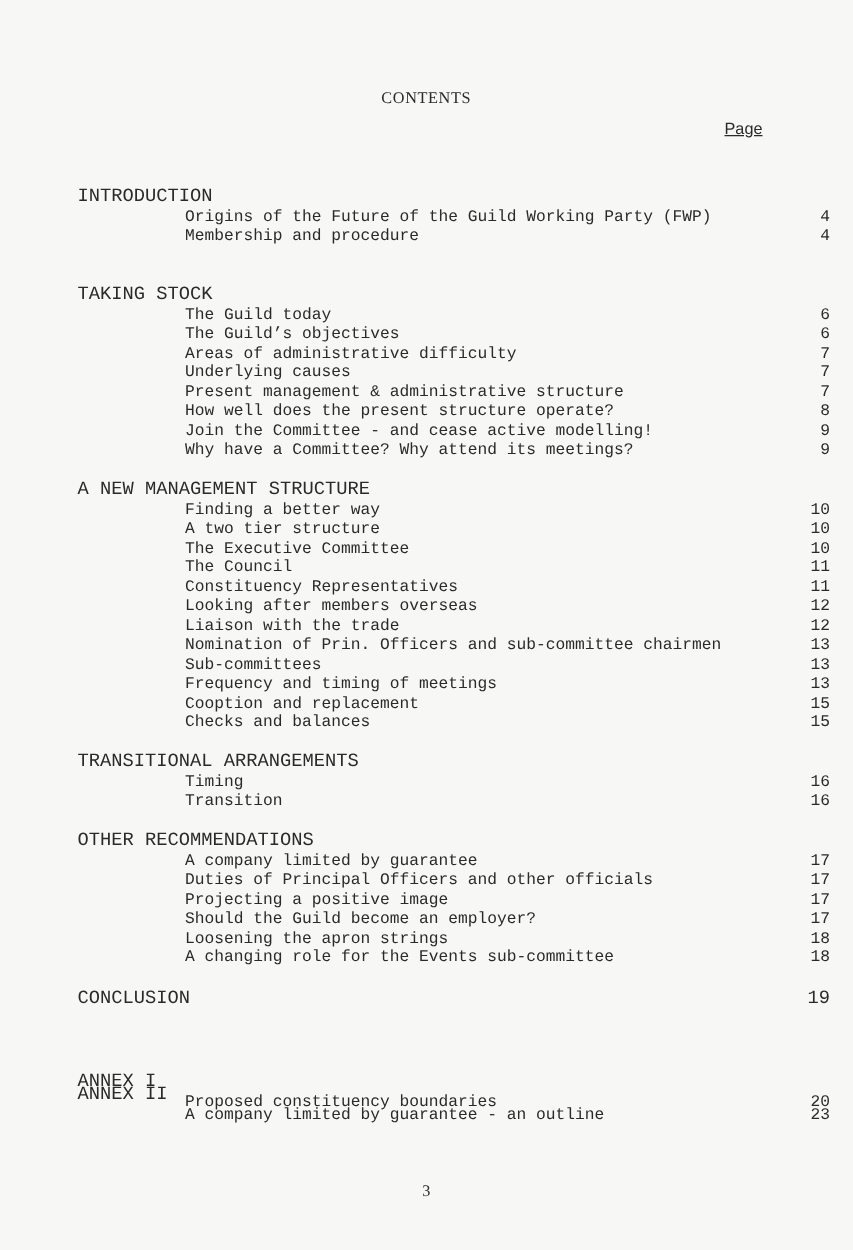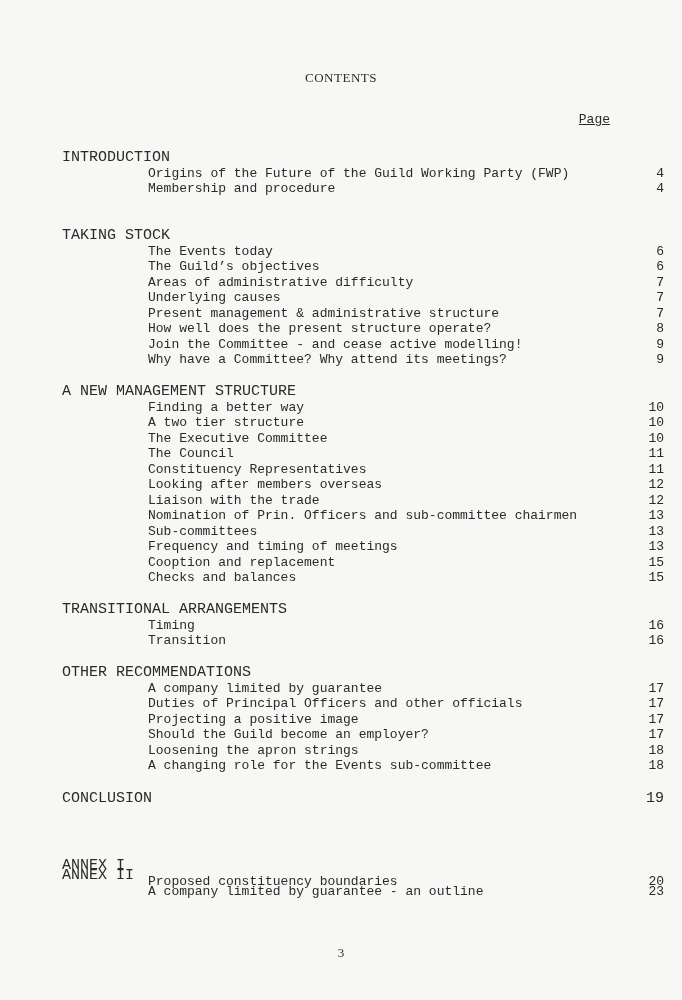--- a/index.html
+++ b/index.html
@@ -2,21 +2,21 @@
 <html><head>
 <meta charset="utf-8">
 <style>
   html, body { margin:0; padding:0; }
   body {
     width:682px; height:1000px; background:#f7f7f5; position:relative; overflow:hidden;
     font-family:"Liberation Mono", "DejaVu Sans Mono", monospace; color:#2a2a2a;
   }
   .page { position:absolute; left:0; top:0; width:630px; height:1000px; }
   .title { position:absolute; top:70px; left:0; width:682px; text-align:center; font-family:"Liberation Serif", serif; font-size:13px; letter-spacing:0.5px; }
-  .page-hdr { position:absolute; top:112px; right:20px; font-family:Liberation Mono, monospace; font-size:13px; text-decoration:underline; }
+  .page-hdr { position:absolute; top:95px; right:20px; font-family:Liberation Sans, sans-serif; font-size:13px; text-decoration:underline; }
   .section { position:absolute; left:62px; width:602px; }
   .sec-title { font-size:15px; line-height:15.5px; height:15.5px; white-space:nowrap; }
   .entry { position:relative; font-size:13px; line-height:15.5px; height:15.5px; white-space:nowrap; }
   .entry .txt { position:absolute; left:46px;margin-left:40px; }
   .entry .pg, .sec-title .pg { position:absolute; right:0; }
   .sec-title { position:relative; }
   .footer { position:absolute; top:945px; left:0; width:682px; text-align:center; font-family:"Liberation Serif", serif; font-size:13px; }
 </style>
 </head>
 <body>
@@ -32,21 +32,21 @@
           <span class="pg">4</span>
         </div>
         <div class="entry">
           <span class="txt">Membership and procedure</span>
           <span class="pg">4</span>
         </div>
       </div>
       <div class="section" style="top: 228px;">
         <div class="sec-title"><span>TAKING STOCK</span></div>
         <div class="entry">
-          <span class="txt">The Events today</span>
+          <span class="txt">The Guild today</span>
           <span class="pg">6</span>
         </div>
         <div class="entry">
           <span class="txt">The Guild’s objectives</span>
           <span class="pg">6</span>
         </div>
         <div class="entry">
           <span class="txt">Areas of administrative difficulty</span>
           <span class="pg">7</span>
         </div>

